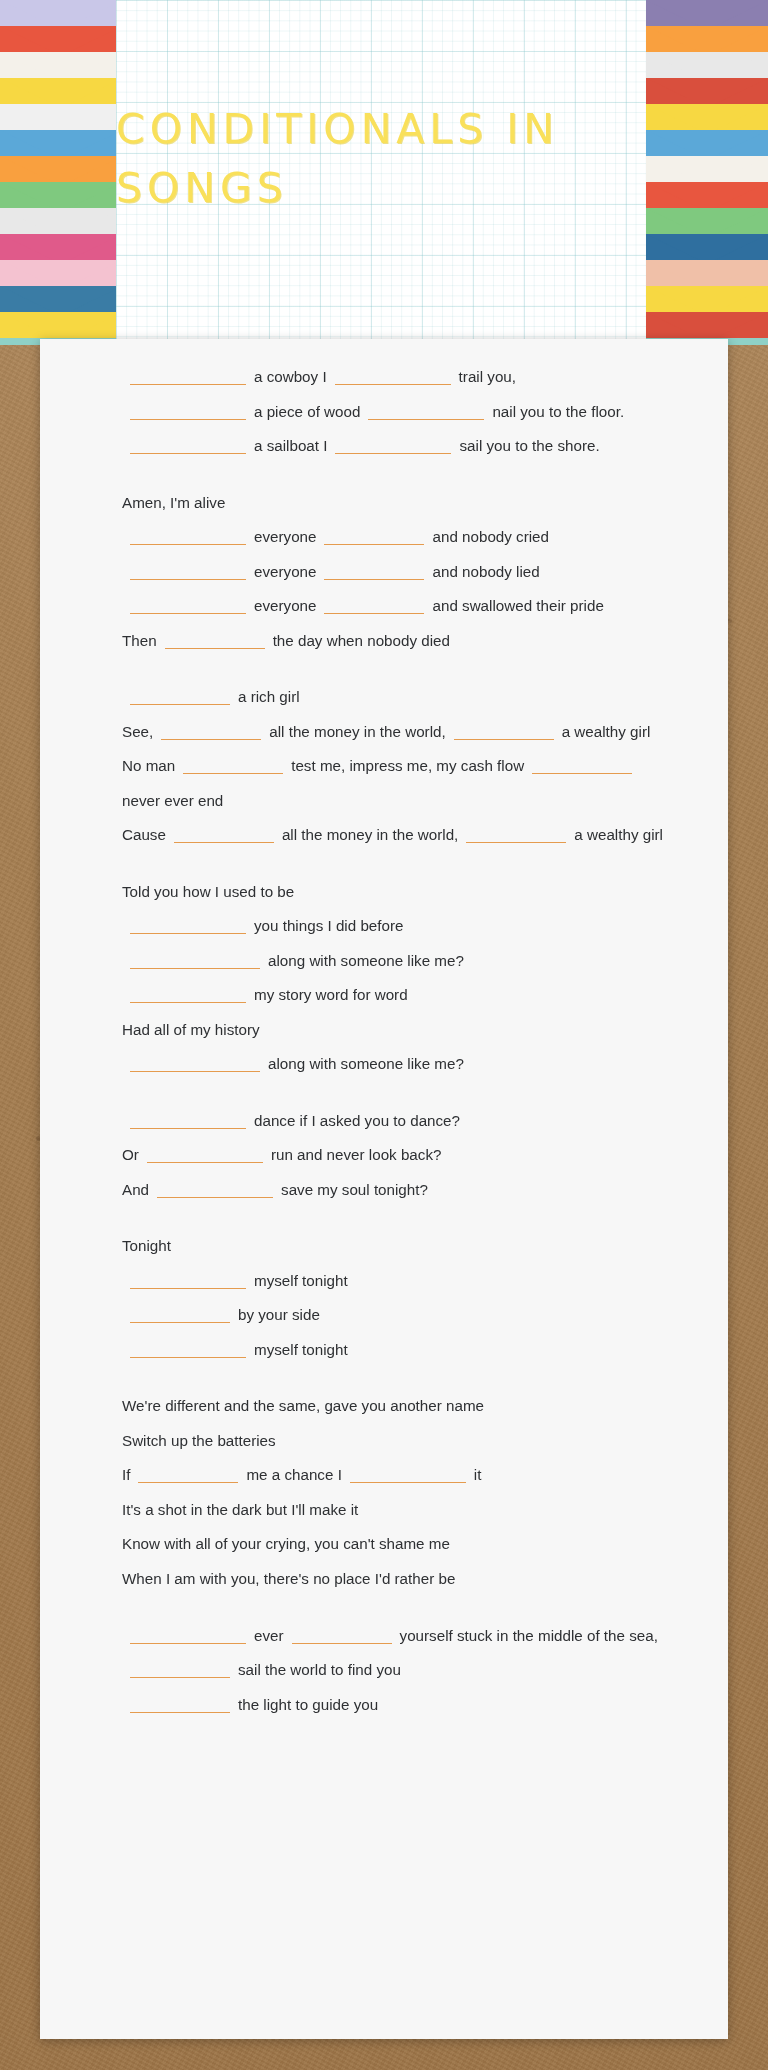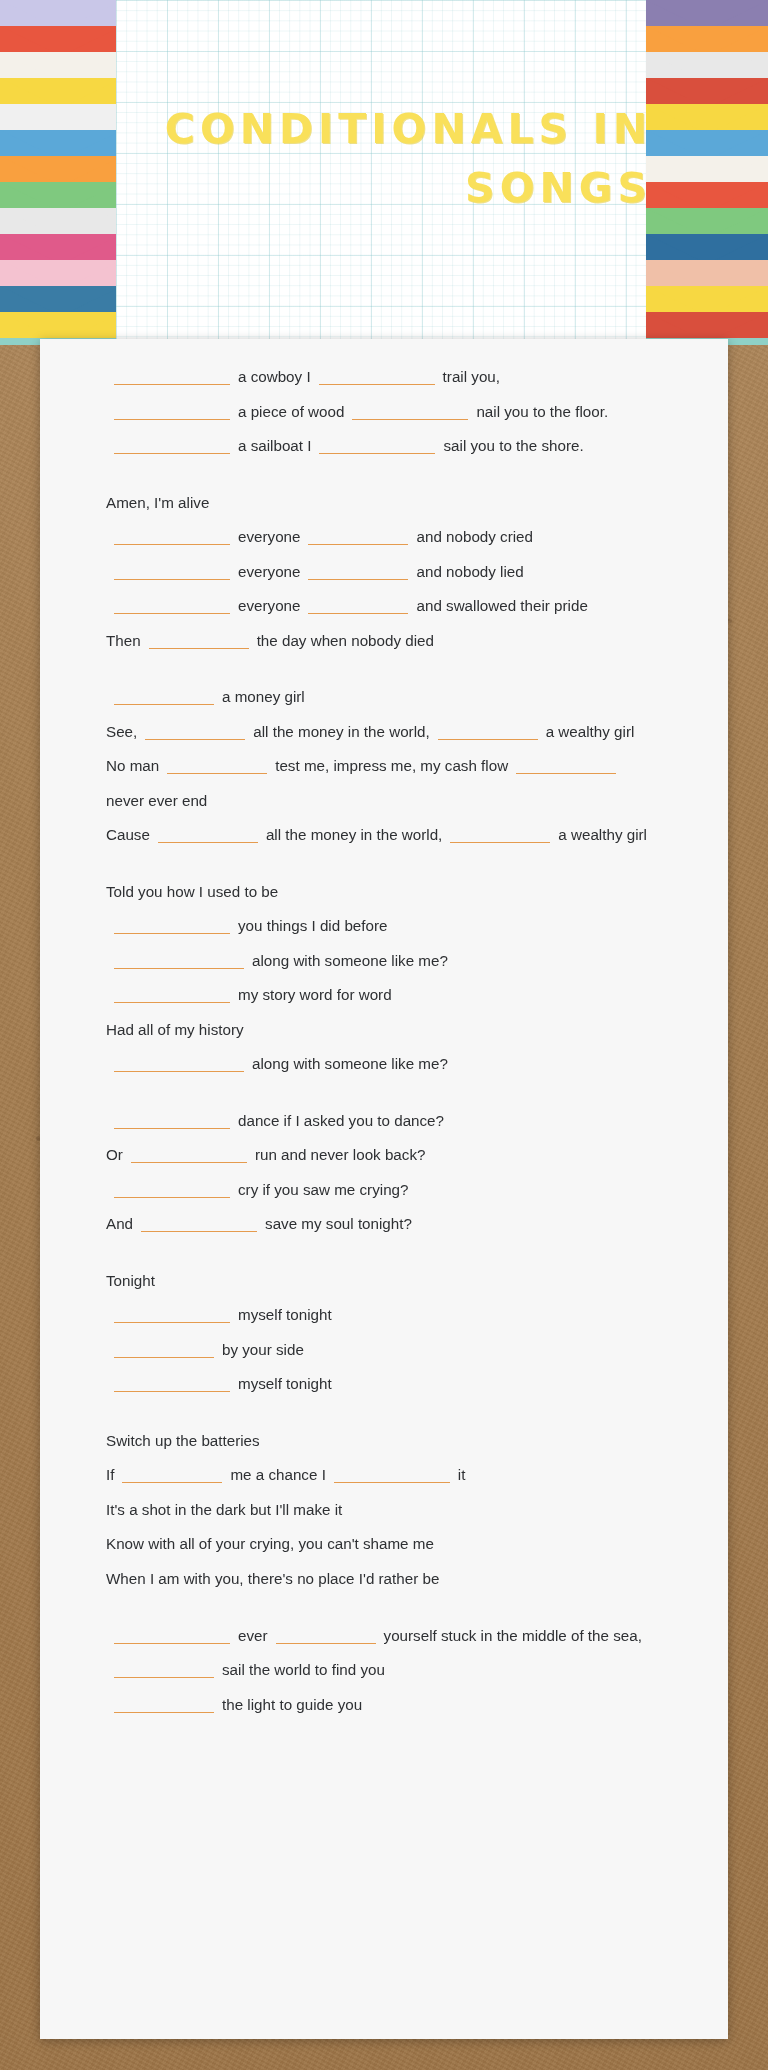--- a/index.html
+++ b/index.html
@@ -91,41 +91,41 @@
       linear-gradient(to right, rgba(140,200,205,.30) 1px, transparent 1px),
       linear-gradient(to bottom, rgba(140,200,205,.30) 1px, transparent 1px),
       linear-gradient(to right, rgba(140,200,205,.16) 1px, transparent 1px),
       linear-gradient(to bottom, rgba(140,200,205,.16) 1px, transparent 1px);
     background-size: 51px 51px, 51px 51px, 10.2px 10.2px, 10.2px 10.2px;
   }
   #title {
     position: absolute;
     left: 0; right: 0;
     top: 100px;
-    text-align: right;
+    text-align: left;
     color: #f9e05a;
     font-family: "DejaVu Sans", sans-serif;
-    font-weight: bold;
+    font-weight: normal;
     font-size: 41px;
     letter-spacing: 5px;
     line-height: 1.45;
     text-transform: uppercase;
     text-shadow: 1px 1px 0 rgba(230,200,40,.55);
   }
 
   
   #sheet {
     position: absolute;
     left: 40px;
     top: 339px;
     width: 688px;
     height: 1700px;
     background: #f7f7f7;
     box-shadow: 0 2px 10px rgba(0,0,0,.28);
-    padding: 28px 0 0 0;
+    padding: 28px 0 0 16px;
     box-sizing: border-box;
   }
   #sheet-inner {
     padding: 0 40px 0 66px;
   }
 
   .line {
     font-size: 15.2px;
     color: #2e3033;
     line-height: 1.35;
@@ -196,43 +196,43 @@
       <div class="line"><span class="blank w3"></span><span class="txt">a cowboy I</span><span class="blank w3"></span><span class="txt">trail you,</span></div>
       <div class="line"><span class="blank w3"></span><span class="txt">a piece of wood</span><span class="blank w3"></span><span class="txt">nail you to the floor.</span></div>
       <div class="line"><span class="blank w3"></span><span class="txt">a sailboat I</span><span class="blank w3"></span><span class="txt">sail you to the shore.</span></div>
       <div class="spacer"></div>
       <div class="line"><span class="txt">Amen, I'm alive</span></div>
       <div class="line"><span class="blank w3"></span><span class="txt">everyone</span><span class="blank w2"></span><span class="txt">and nobody cried</span></div>
       <div class="line"><span class="blank w3"></span><span class="txt">everyone</span><span class="blank w2"></span><span class="txt">and nobody lied</span></div>
       <div class="line"><span class="blank w3"></span><span class="txt">everyone</span><span class="blank w2"></span><span class="txt">and swallowed their pride</span></div>
       <div class="line"><span class="txt">Then</span><span class="blank w2"></span><span class="txt">the day when nobody died</span></div>
       <div class="spacer"></div>
-      <div class="line"><span class="blank w2"></span><span class="txt">a money girl</span></div>
+      <div class="line"><span class="blank w2"></span><span class="txt">a rich girl</span></div>
       <div class="line"><span class="txt">See,</span><span class="blank w2"></span><span class="txt">all the money in the world,</span><span class="blank w2"></span><span class="txt">a wealthy girl</span></div>
       <div class="line"><span class="txt">No man</span><span class="blank w2"></span><span class="txt">test me, impress me, my cash flow</span><span class="blank w2"></span></div>
       <div class="line"><span class="txt">never ever end</span></div>
       <div class="line"><span class="txt">Cause</span><span class="blank w2"></span><span class="txt">all the money in the world,</span><span class="blank w2"></span><span class="txt">a wealthy girl</span></div>
       <div class="spacer"></div>
       <div class="line"><span class="txt">Told you how I used to be</span></div>
       <div class="line"><span class="blank w3"></span><span class="txt">you things I did before</span></div>
       <div class="line"><span class="blank w4"></span><span class="txt">along with someone like me?</span></div>
       <div class="line"><span class="blank w3"></span><span class="txt">my story word for word</span></div>
       <div class="line"><span class="txt">Had all of my history</span></div>
       <div class="line"><span class="blank w4"></span><span class="txt">along with someone like me?</span></div>
       <div class="spacer"></div>
       <div class="line"><span class="blank w3"></span><span class="txt">dance if I asked you to dance?</span></div>
       <div class="line"><span class="txt">Or</span><span class="blank w3"></span><span class="txt">run and never look back?</span></div>
-      <div class="line"><span class="blank w3"></span><span class="txt">cry if you saw me crying?</span></div>
       <div class="line"><span class="txt">And</span><span class="blank w3"></span><span class="txt">save my soul tonight?</span></div>
       <div class="spacer"></div>
       <div class="line"><span class="txt">Tonight</span></div>
       <div class="line"><span class="blank w3"></span><span class="txt">myself tonight</span></div>
       <div class="line"><span class="blank w2"></span><span class="txt">by your side</span></div>
       <div class="line"><span class="blank w3"></span><span class="txt">myself tonight</span></div>
       <div class="spacer"></div>
+      <div class="line"><span class="txt">We're different and the same, gave you another name</span></div>
       <div class="line"><span class="txt">Switch up the batteries</span></div>
       <div class="line"><span class="txt">If</span><span class="blank w2"></span><span class="txt">me a chance I</span><span class="blank w3"></span><span class="txt">it</span></div>
       <div class="line"><span class="txt">It's a shot in the dark but I'll make it</span></div>
       <div class="line"><span class="txt">Know with all of your crying, you can't shame me</span></div>
       <div class="line"><span class="txt">When I am with you, there's no place I'd rather be</span></div>
       <div class="spacer"></div>
       <div class="line"><span class="blank w3"></span><span class="txt">ever</span><span class="blank w2"></span><span class="txt">yourself stuck in the middle of the sea,</span></div>
       <div class="line"><span class="blank w2"></span><span class="txt">sail the world to find you</span></div>
       <div class="line"><span class="blank w2"></span><span class="txt">the light to guide you</span></div>
     </div>

